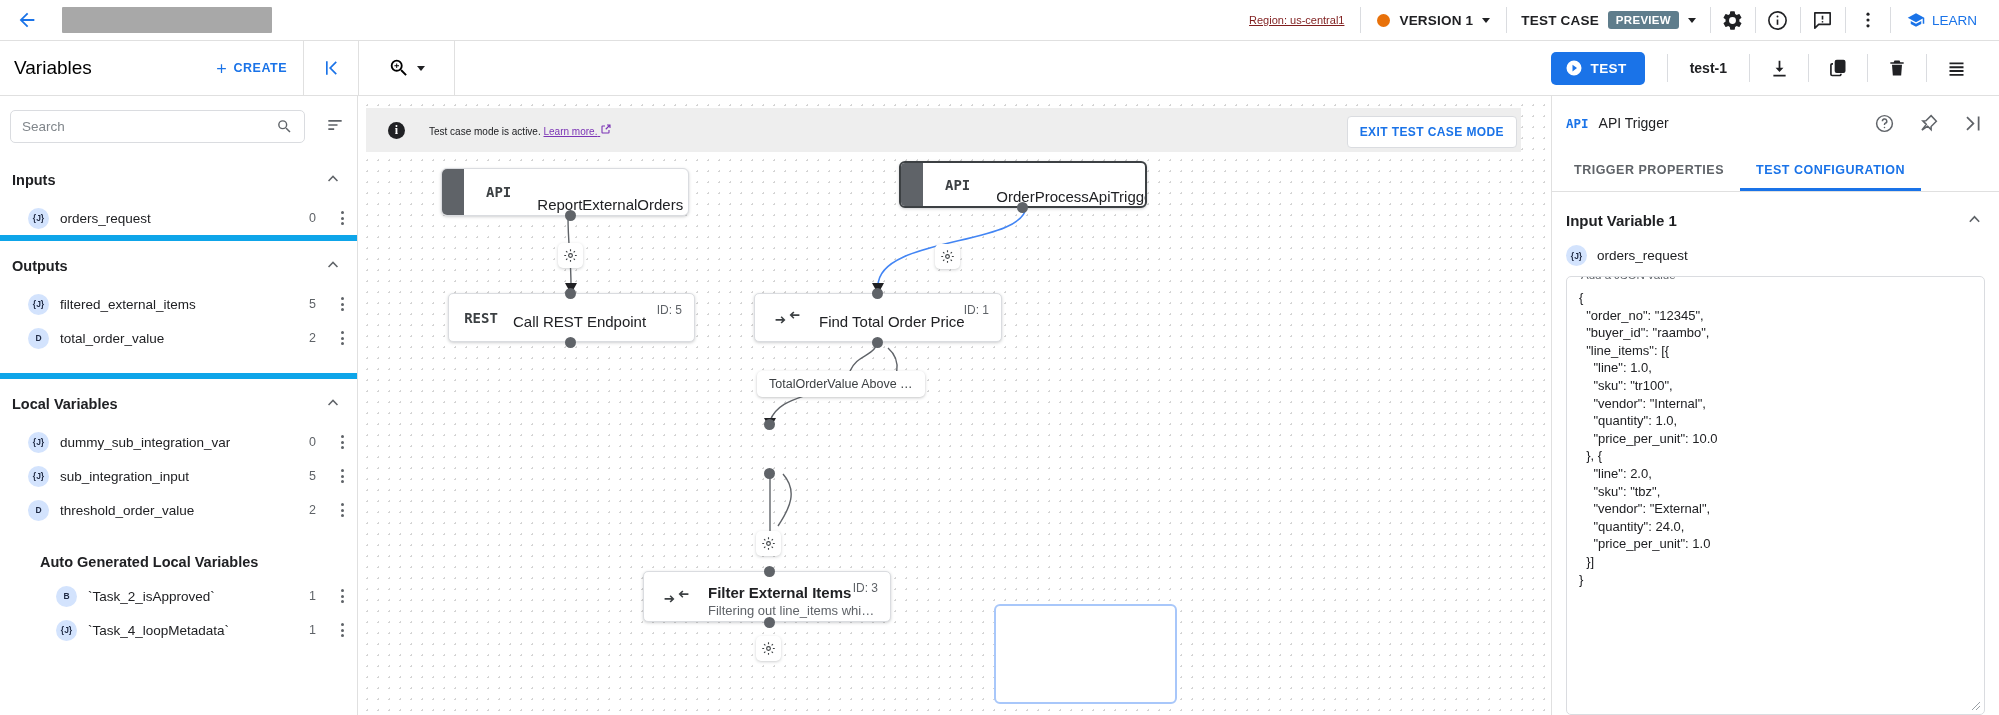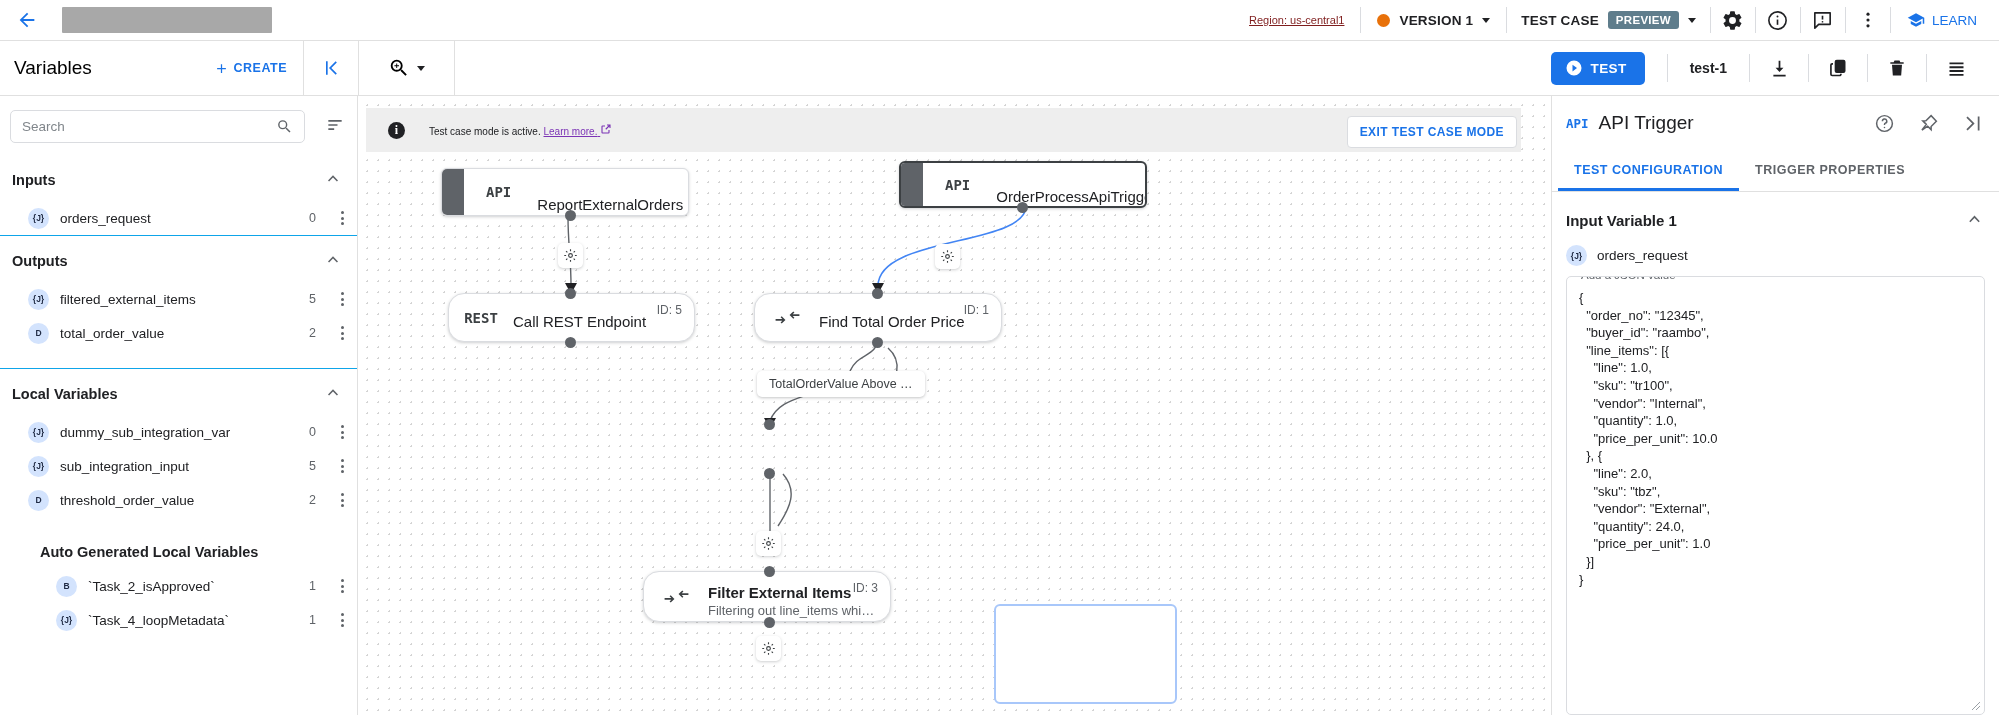--- a/index.html
+++ b/index.html
@@ -57,21 +57,21 @@
   
   .sidebar { width: 358px; min-width:358px; border-right:1px solid #e0e0e0; display:flex; flex-direction:column; background:#fff; overflow:hidden;}
   .search-row { display:flex; align-items:center; padding: 14px 12px 12px 10px; gap: 20px;}
   .search-box {
     flex:1; height: 33px; border:1px solid #dadce0; border-radius:5px; display:flex; align-items:center;
     padding: 0 11px; gap: 6px;
   }
   .search-box input { border:none; outline:none; flex:1; font-size:13.5px; font-family:"Liberation Sans",sans-serif; color:#3c4043; background:transparent;}
   .search-box input::placeholder { color:#80868b; }
   .filter-icon { cursor:pointer; color:#5f6368; }
-  .sec { border-top:1px solid #0ea5e9; }
+  .sec { border-top:6px solid #0ea5e9; }
   .sec:first-of-type { border-top:1px solid #e8eaed; }
   .sec-head { display:flex; align-items:center; padding: 13px 14px 9px 12px; cursor:pointer;}
   .sec-title { font-size:14.5px; font-weight:bold; color:#202124; }
   .sec-chev { margin-left:auto; color:#5f6368; }
   .var-row { display:flex; align-items:center; height: 34px; padding: 0 8px 0 28px; gap:11px; cursor:pointer;}
   .type-badge {
     width:21px;height:21px;border-radius:50%;background:#d3e3fd;color:#1f2a44;
     font-size:8.5px; font-weight:bold; display:flex;align-items:center;justify-content:center; flex:none;
   }
   .var-name { font-size:13.5px; color:#202124; white-space:nowrap; overflow:hidden; text-overflow:ellipsis;}
@@ -89,21 +89,21 @@
     display:flex; align-items:center; padding-left: 22px; gap: 24px;
   }
   .tcb-icon { width:17px;height:17px;border-radius:50%;background:#202124;color:#fff;font-size:12px;font-weight:bold;display:flex;align-items:center;justify-content:center; font-family:"Liberation Serif",serif;}
   .tcb-text { font-size:10px; color:#202124; }
   .tcb-link { color:#7b33b5; text-decoration:underline; cursor:pointer; }
   .exit-tc {
     position:absolute; right: 34px; top: 20px; background:#fff; border:1px solid #dadce0; border-radius:4px;
     color:#1a73e8; font-size:12px; font-weight:bold; letter-spacing:.4px; padding: 8px 12px; cursor:pointer;
   }
   .node {
-    position:absolute; background:#fff; border:1px solid #dadce0; border-radius:16px;
+    position:absolute; background:#fff; border:1px solid #dadce0; border-radius:5px;
     box-shadow: 0 1px 3px rgba(60,64,67,.25); display:flex; align-items:center;
   }
   .node.trigger { border-radius:6px; padding-left: 0; overflow:hidden;}
   .node.trigger.selected { border: 2px solid #3c4043; }
   .trig-bar { width: 22px; align-self:stretch; background:#5f6368; flex:none; }
   .trig-lbl { font-family:"DejaVu Sans Mono", monospace; font-size:14px; font-weight:bold; color:#3c4043; padding: 0 26px 0 22px; }
   .trig-name { font-size:15px; color:#202124;margin-top:24px; }
   .task-icon { width: 64px; display:flex; align-items:center; justify-content:center; flex:none; color:#3c4043;}
   .task-icon-txt { font-family:"DejaVu Sans Mono", monospace; font-size:14px; font-weight:bold; color:#3c4043; }
   .task-body { display:flex; flex-direction:column; justify-content:center; flex:1; padding-right: 12px;}
@@ -121,21 +121,21 @@
     box-shadow:0 1px 3px rgba(60,64,67,.25); display:flex;align-items:center;justify-content:center;
     color:#3c4043; cursor:pointer;
   }
   .blue-box { position:absolute; border:2px solid #a8c7fa; border-radius:6px; background:#fff; }
   svg.wires { position:absolute; inset:0; width:100%; height:100%; pointer-events:none; }
 
   
   .rpanel { width: 448px; min-width:448px; border-left:1px solid #e0e0e0; display:flex; flex-direction:column; background:#fff; overflow:hidden;}
   .rp-head { height: 54px; display:flex; align-items:center; padding: 0 10px 0 14px; gap: 10px;}
   .rp-api { font-family:"DejaVu Sans Mono",monospace; font-size:12.5px; font-weight:bold; color:#1a73e8; }
-  .rp-title { font-size:19px; color:#202124; }
+  .rp-title { font-size:14px; color:#202124; }
   .rp-icon { width:34px;height:34px; display:flex;align-items:center;justify-content:center; color:#5f6368; cursor:pointer;}
   .rp-tabs { display:flex; border-bottom:1px solid #e0e0e0; padding: 0 6px; }
   .rp-tab { padding: 13px 16px 11px; font-size:12.5px; font-weight:bold; letter-spacing:.5px; color:#5f6368; cursor:pointer; border-bottom:3px solid transparent;}
   .rp-tab.active { color:#1a73e8; border-bottom-color:#1a73e8; }
   .rp-sect-head { display:flex; align-items:center; padding: 16px 14px 10px; cursor:pointer;}
   .rp-sect-title { font-size:15px; font-weight:bold; color:#202124; }
   .rp-sect-chev { margin-left:auto; color:#5f6368;}
   .rp-varrow { display:flex; align-items:center; gap:10px; padding: 2px 14px 10px 14px;}
   .rp-varname { font-size:13.5px; color:#202124; }
   .json-wrap { margin: 0 14px; border:1px solid #dadce0; border-radius:5px; position:relative; flex:1; min-height:0; overflow:hidden; }
@@ -541,22 +541,22 @@
             </svg>
         </span>
         <span class="rp-icon">
           <svg width="21" height="21" viewBox="0 0 24 24" fill="currentColor">
               <path d="M18 4h2v16h-2zM5 5.4 6.4 4l8 8-8 8L5 18.6 11.6 12z"></path>
             </svg>
         </span>
       </div>
 
       <div class="rp-tabs">
+        <div class="rp-tab">TRIGGER PROPERTIES</div>
         <div class="rp-tab active">TEST CONFIGURATION</div>
-        <div class="rp-tab">TRIGGER PROPERTIES</div>
       </div>
 
       <div class="rp-body">
         <div class="rp-scroll"></div>
         <div class="rp-sect-head">
           <span class="rp-sect-title">Input Variable 1</span>
           <span class="rp-sect-chev"><svg width="21" height="21" viewBox="0 0 24 24" fill="currentColor">
                 <path d="M12 8.6 18 15l-1.3 1.3L12 11.5 7.3 16.3 6 15z"></path>
               </svg></span>
         </div>

